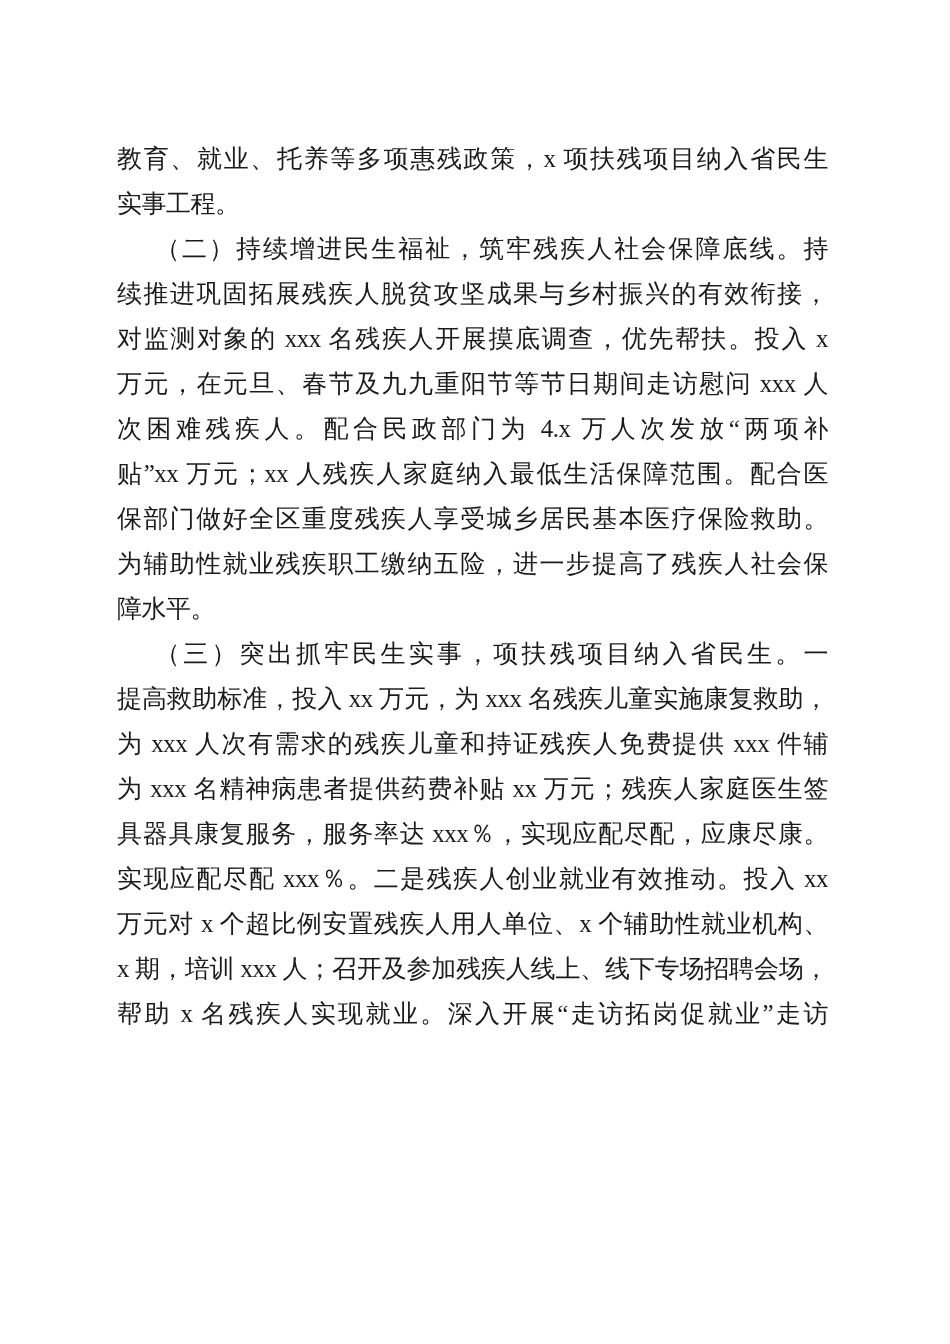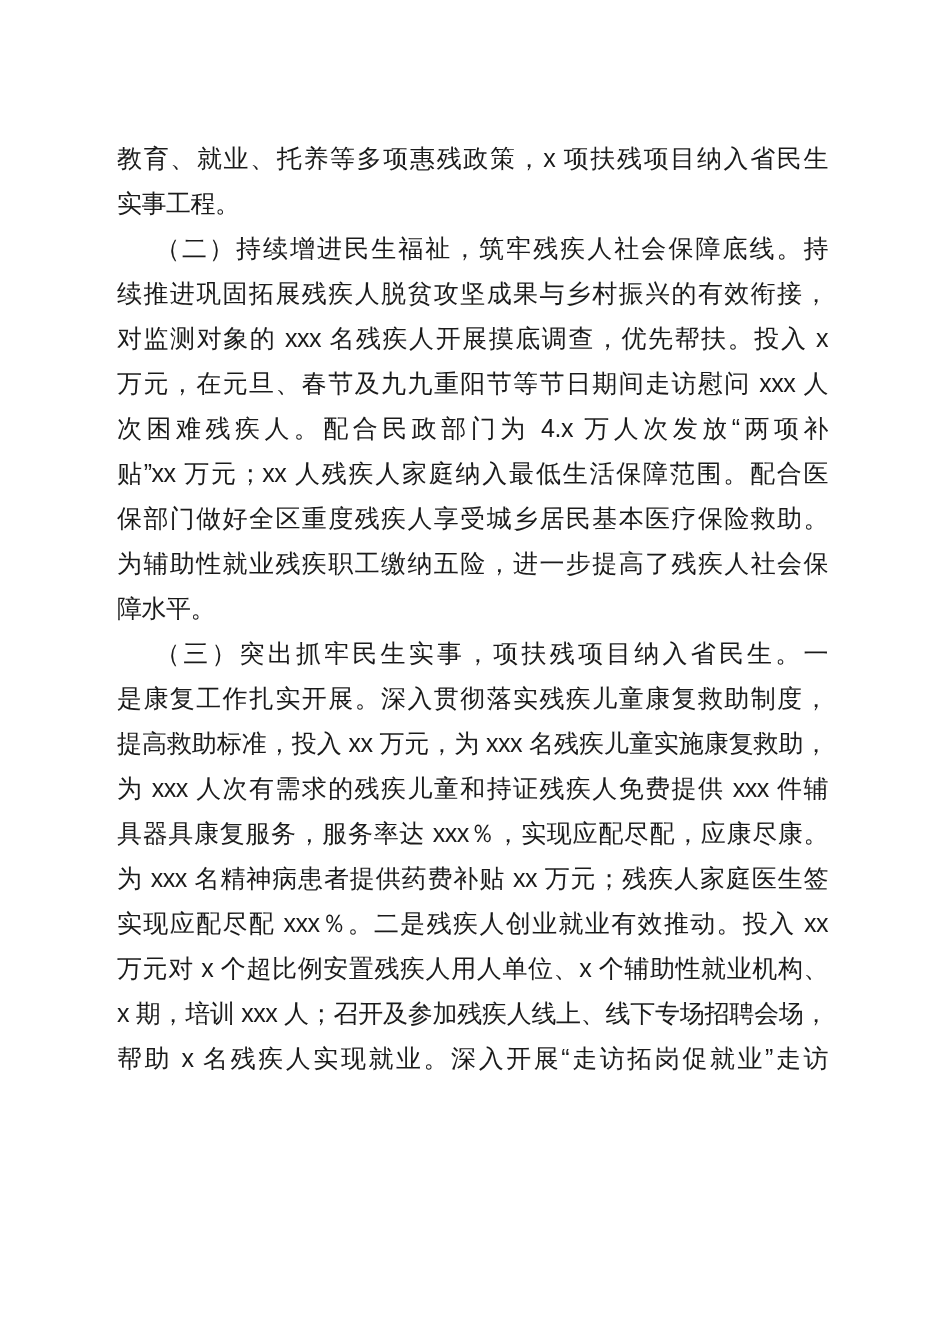--- a/index.html
+++ b/index.html
@@ -5,21 +5,21 @@
   * { margin: 0; padding: 0; box-sizing: border-box; }
   html, body {
     width: 950px; height: 1344px;
     background: #ffffff;
   }
   .page {
     position: relative;
     width: 950px; height: 1344px;
     background: #ffffff;
     overflow: hidden;
-    font-family: Liberation Sans, sans-serif;
+    font-family: Liberation Serif, serif;
     color: #1b1b1b;
   }
   .text-block {
     position: absolute;
     left: 117px;
     top: 136px;
     width: 711px;
   }
   .line {
     font-size: 25px;
@@ -55,25 +55,24 @@
       <div class="line">万元，在元旦、春节及九九重阳节等节日期间走访慰问 xxx 人</div>
       <div class="line">次困难残疾人。配合民政部门为 4.x 万人次发放“两项补</div>
       <div class="line">贴”xx 万元；xx 人残疾人家庭纳入最低生活保障范围。配合医</div>
       <div class="line">保部门做好全区重度残疾人享受城乡居民基本医疗保险救助。</div>
       <div class="line">为辅助性就业残疾职工缴纳五险，进一步提高了残疾人社会保</div>
       <div class="line end">障水平。</div>
     </div>
 
     <div class="para">
       <div class="line indent">（三）突出抓牢民生实事，项扶残项目纳入省民生。一</div>
-      <div class="line">是康复工作扎实开展。深入贯彻落实残疾儿童康复救助制度，</div>
       <div class="line">提高救助标准，投入 xx 万元，为 xxx 名残疾儿童实施康复救助，</div>
       <div class="line">为 xxx 人次有需求的残疾儿童和持证残疾人免费提供 xxx 件辅</div>
+      <div class="line">为 xxx 名精神病患者提供药费补贴 xx 万元；残疾人家庭医生签</div>
       <div class="line">具器具康复服务，服务率达 xxx％，实现应配尽配，应康尽康。</div>
-      <div class="line">为 xxx 名精神病患者提供药费补贴 xx 万元；残疾人家庭医生签</div>
       <div class="line">实现应配尽配 xxx％。二是残疾人创业就业有效推动。投入 xx</div>
       <div class="line">万元对 x 个超比例安置残疾人用人单位、x 个辅助性就业机构、</div>
       <div class="line">x 期，培训 xxx 人；召开及参加残疾人线上、线下专场招聘会场，</div>
       <div class="line">帮助 x 名残疾人实现就业。深入开展“走访拓岗促就业”走访</div>
     </div>
 
   </div>
 </div>
 
 </body></html>

